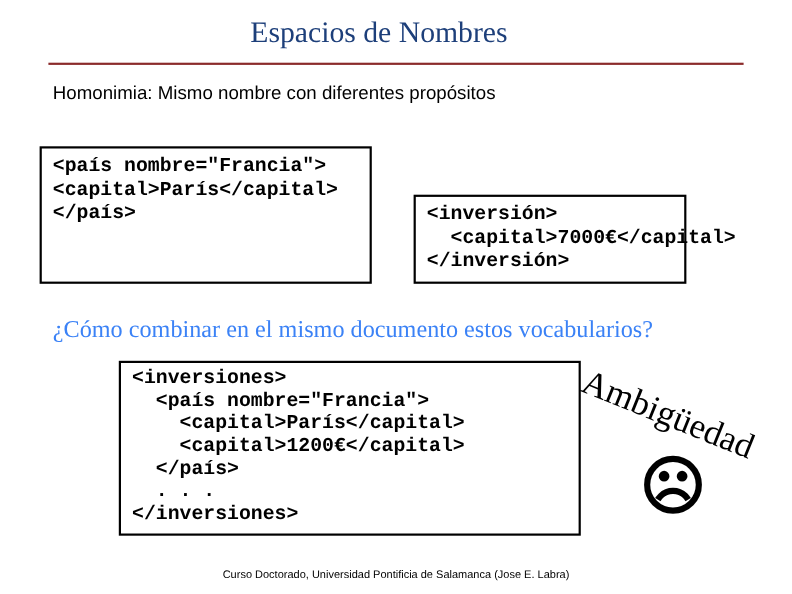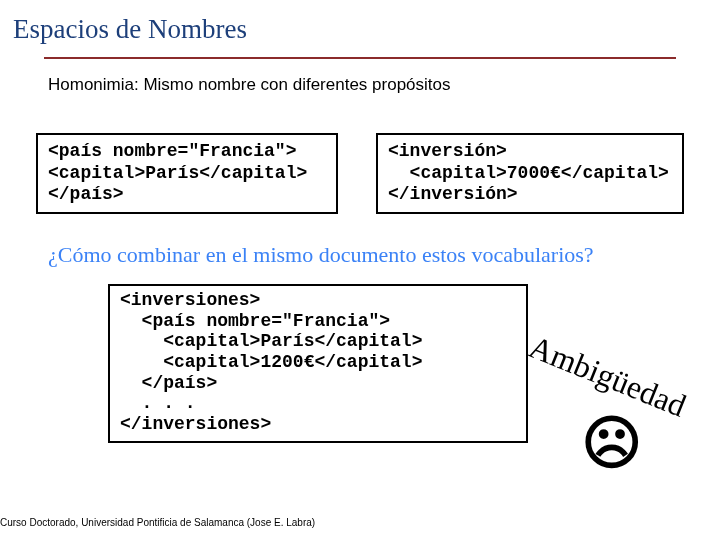--- a/index.html
+++ b/index.html
@@ -5,21 +5,21 @@
   * { box-sizing: border-box; margin: 0; padding: 0; }
   body {
     width: 720px;
     height: 540px;
     background: #fff;
     font-family: "Times New Roman", serif;
     position: relative;
     overflow: hidden;
   }
   .title-block {
-    text-align: left;
+    text-align: center;
     padding: 14px 44px 6px 13px;
   }
   .title-line {
     font-size: 27px;
     color: #1d3f7a;
     font-family: Georgia, "Times New Roman", serif;
     line-height: 1.15;
   }
   .title-underline {
     margin: 6px 44px 0 44px;
@@ -40,21 +40,21 @@
   .code-box {
     border: 2px solid #000;
     padding: 6px 10px;
     font-family: "Courier New", monospace;
     font-size: 18px;
     font-weight: bold;
     line-height: 1.2;
     white-space: pre;
   }
   .box-a { width: 302px; }
-  .box-b { width: 308px; }
+  .box-b { width: 248px; margin-top: 44px; }
   .question {
     font-size: 22px;
     color: #3b82f6;
     margin: 28px 0 0 48px;
   }
   .code-box-c {
     margin: 16px 0 0 108px;
     width: 420px;
     border: 2px solid #000;
     padding: 4px 10px 6px 10px;
@@ -81,21 +81,21 @@
     font-size: 58px;
     font-weight: bold;
     color: #000;
     line-height: 1;
   }
   .footer {
     position: absolute;
     left: 0;
     bottom: 12px;
     width: 100%;
-    text-align: left;
+    text-align: center;
     font-family: Arial, Helvetica, sans-serif;
     font-size: 10px;
     color: #000;
   }
 </style>
 </head>
 <body>
 
 <div class="title-block">
   <div class="title-line">Espacios de Nombres</div>

